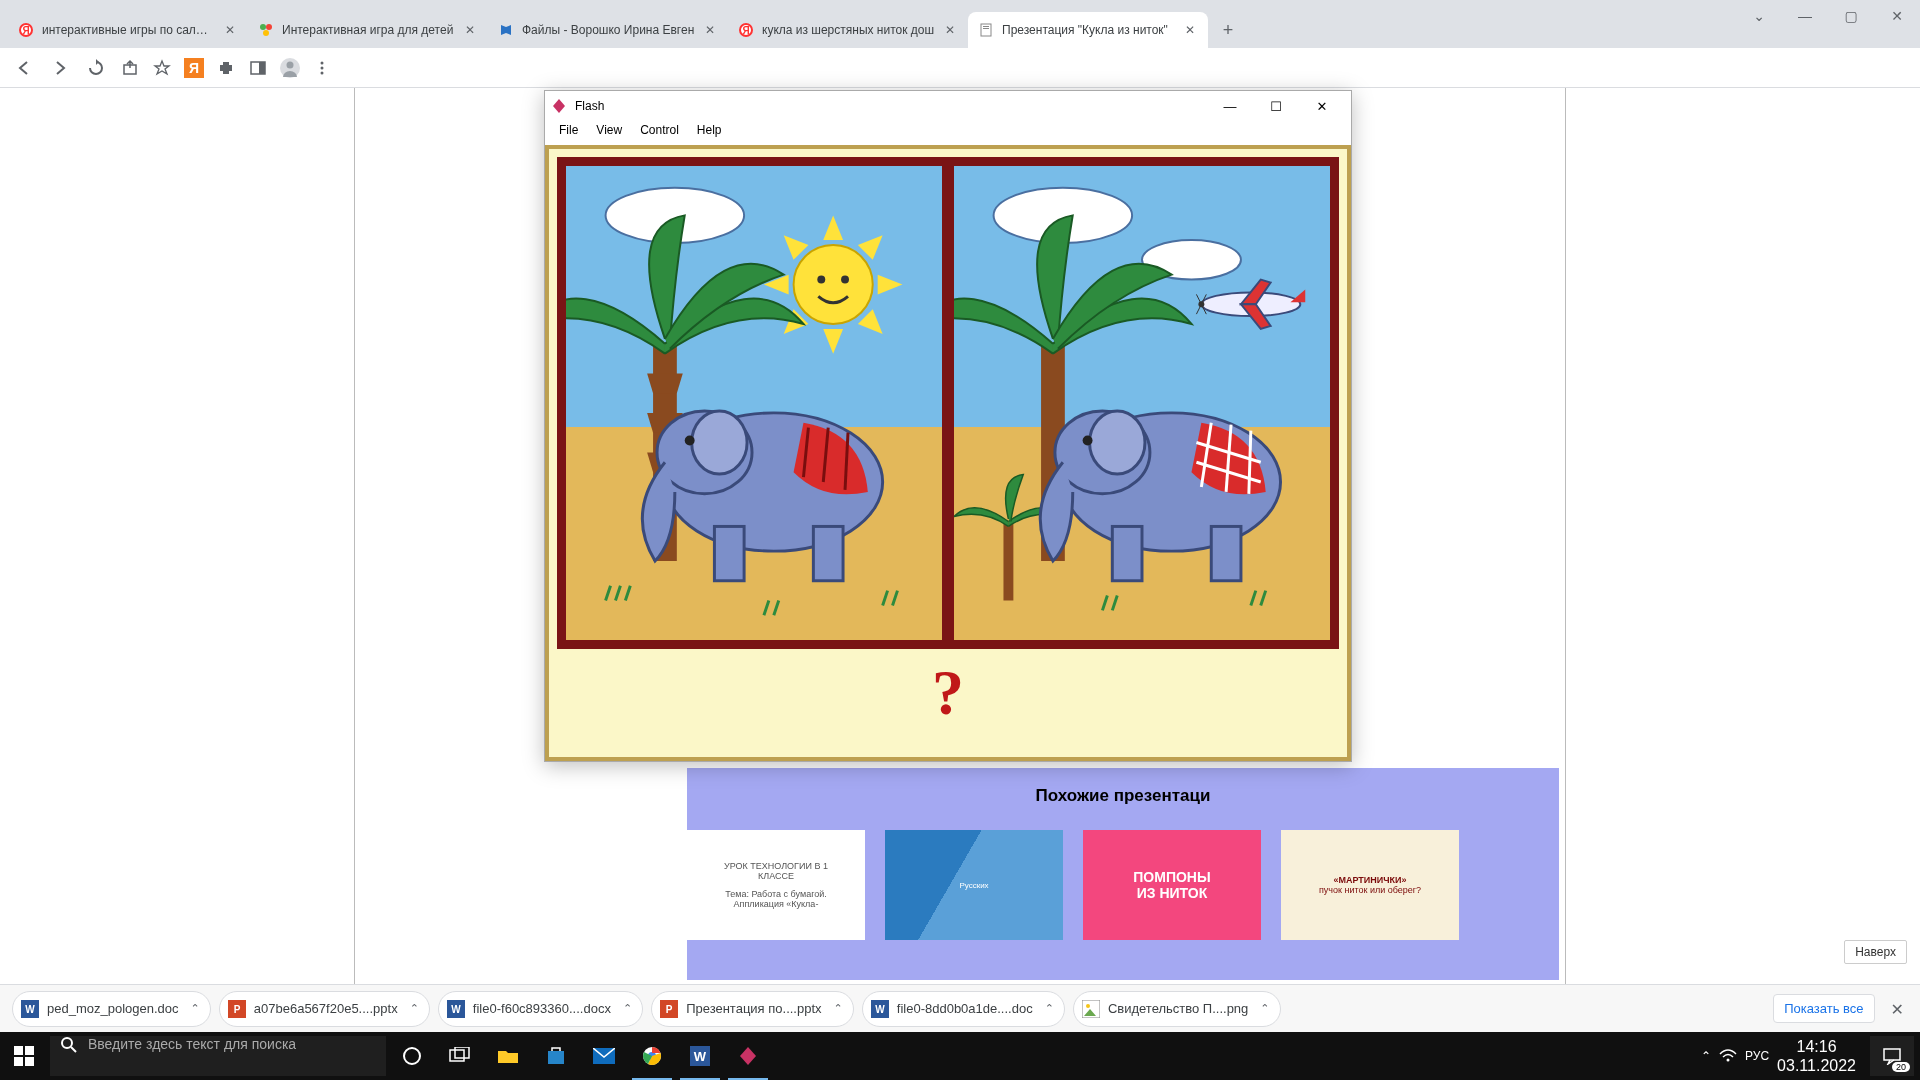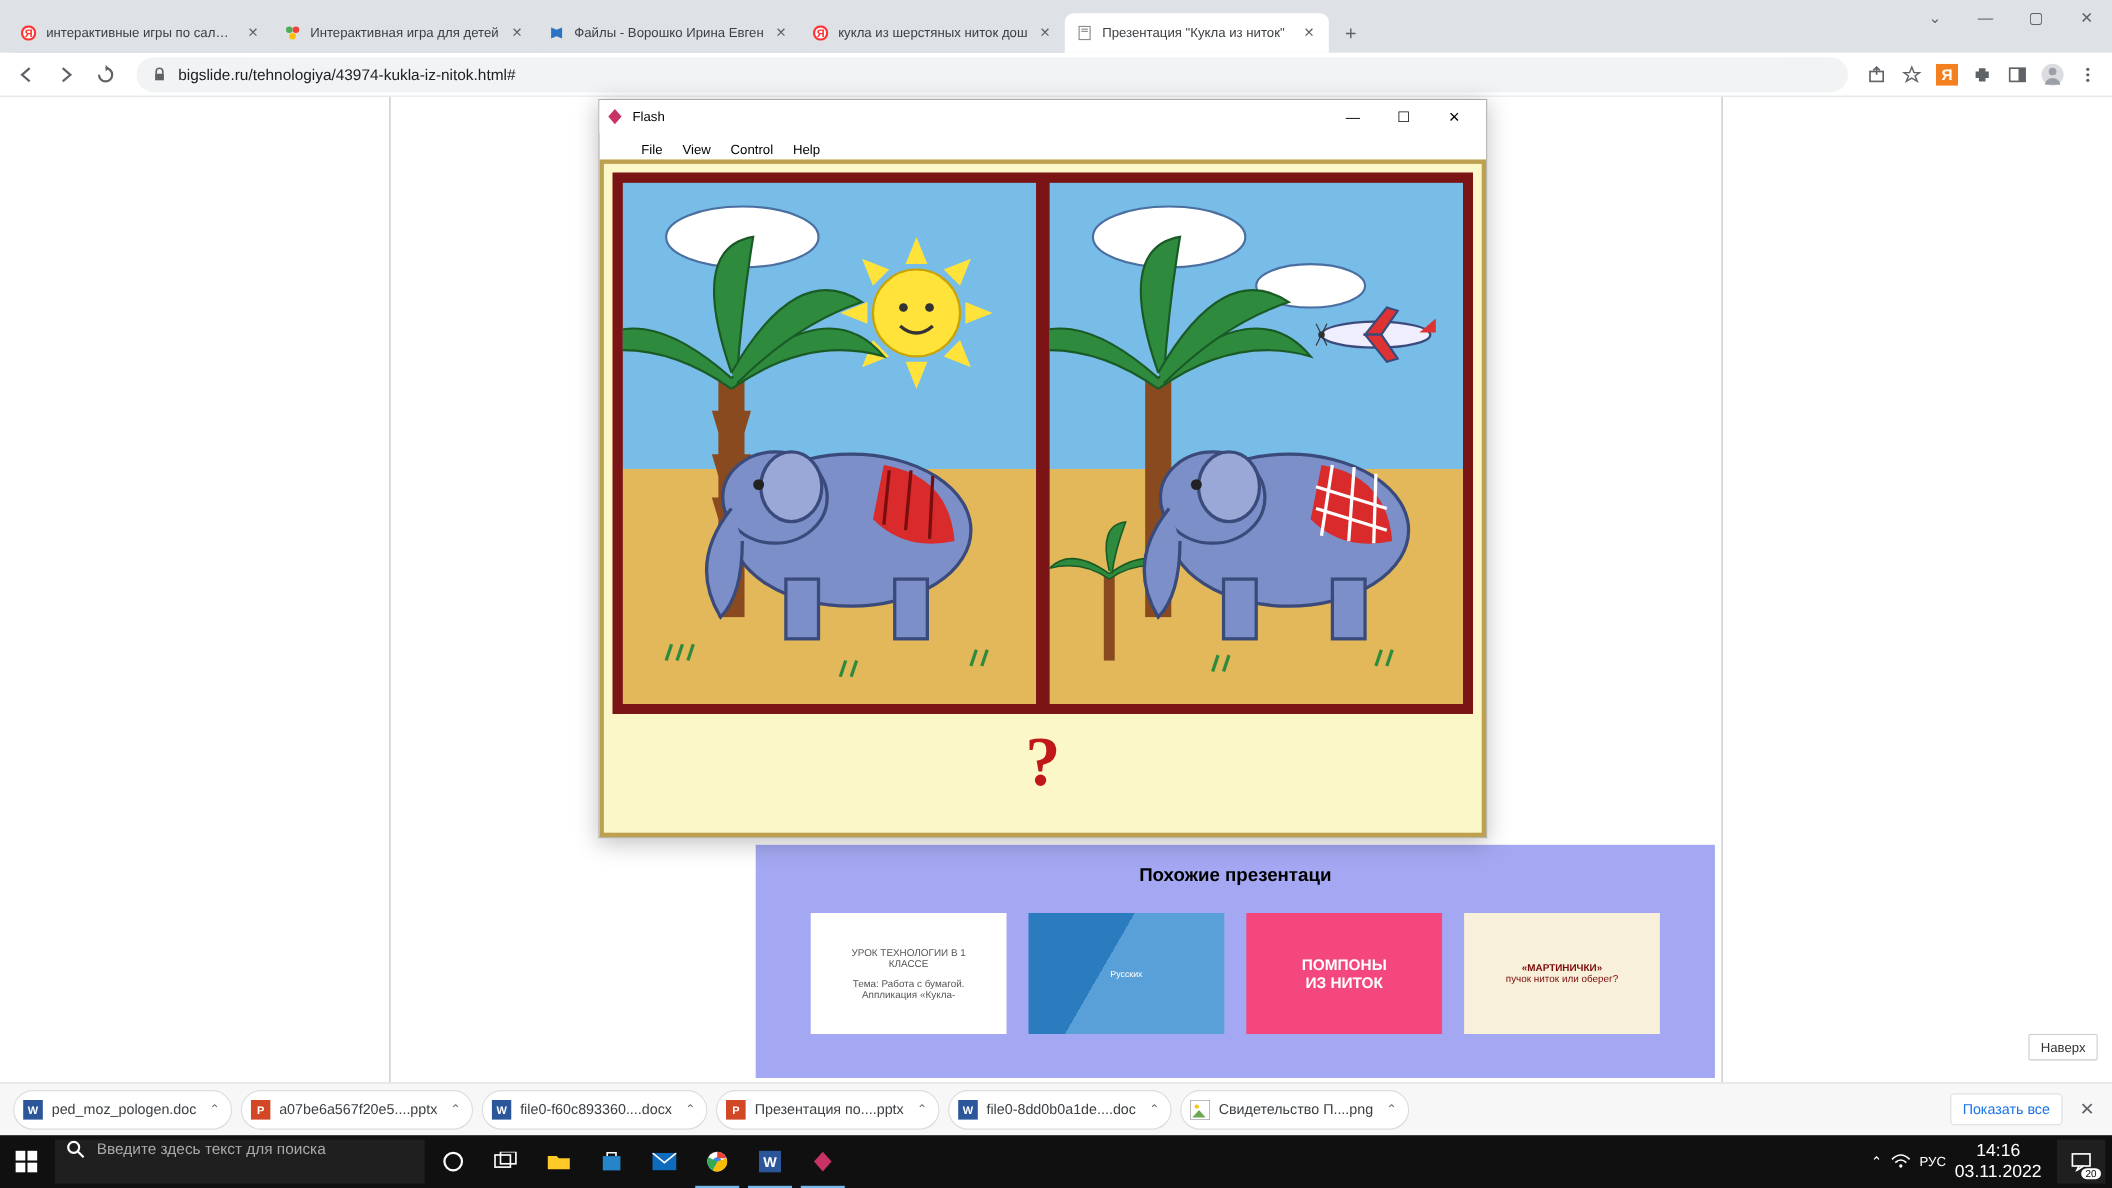--- a/index.html
+++ b/index.html
@@ -22,36 +22,36 @@
 .omnibox .lock { margin-right: 10px; color: #5f6368; }
 .toolbar-right { display: flex; align-items: center; gap: 4px; }
 .ext-icon { width: 28px; height: 28px; display: flex; align-items: center; justify-content: center; }
 
 
 .page { position: absolute; top: 88px; left: 0; right: 0; bottom: 96px; background: #ffffff; overflow: hidden; }
 .content-frame { position: absolute; left: 354px; top: -40px; width: 1212px; height: 1000px; border-left: 1px solid #bbb; border-right: 1px solid #bbb; background: #fff; }
 
 .similar-block { position: absolute; left: 332px; top: 720px; width: 872px; background: #a4a8f2; padding: 18px 0 40px 0; text-align: center; }
 .similar-title { font-size: 17px; font-weight: bold; color: #000; margin-bottom: 24px; }
-.thumbs { display: flex; justify-content: center; gap: 20px; }
+.thumbs { display: flex; gap: 20px; }
 .thumb { width: 178px; height: 110px; background: #fff; display: flex; flex-direction: column; align-items: center; justify-content: center; font-size: 9px; padding: 4px; overflow: hidden; }
 .thumb.t1 { background: #fff; color: #555; }
 .thumb.t2 { background: linear-gradient(120deg,#2b7bbf 40%,#5aa0d8 40%); color: #fff; font-size: 8px; }
 .thumb.t3 { background: #f8f0da; color: #7b0a0a; }
 .thumb.t4 { background: #f3477e; color: #fff; font-weight: bold; font-size: 14px; }
 
 .top-btn { position: absolute; right: 13px; bottom: 20px; background: #fff; border: 1px solid #ccc; padding: 4px 10px; font-size: 12px; color: #333; border-radius: 2px; }
 
 
 .flash-window { position: absolute; left: 544px; top: 90px; width: 808px; background: #fff; border: 1px solid #aaa; box-shadow: 0 4px 20px rgba(0,0,0,0.25); z-index: 50; }
 .flash-titlebar { height: 30px; display: flex; align-items: center; padding: 0 6px; background: #fff; }
 .flash-titlebar .ficon { width: 16px; height: 16px; margin-right: 8px; }
 .flash-titlebar .ftitle { flex: 1; font-size: 12px; color: #000; }
 .flash-titlebar .wbtn { width: 46px; height: 28px; display: flex; align-items: center; justify-content: center; font-size: 13px; color: #000; }
-.flash-menubar { height: 24px; display: flex; align-items: flex-end; padding: 0 6px; gap: 2px; font-size: 12px; color: #000; background: #fff; margin-left: 24px; }
+.flash-menubar { height: 24px; display: flex; align-items: flex-start; padding: 0 6px; gap: 2px; font-size: 12px; color: #000; background: #fff; }
 .flash-menubar span { padding: 2px 8px; }
 .flash-content { background: #fbf7c8; border: 4px solid #bda050; padding: 8px; }
 .flash-inner { background: #fbf7c8; }
 .pics { display: flex; gap: 6px; border: 6px solid #7a1415; background: #7a1415; }
 .pic { flex: 1; height: 480px; background: linear-gradient(to bottom,#78bce8 0%,#78bce8 55%,#e3b85a 55%,#e3b85a 100%); border: 3px solid #7a1415; position: relative; overflow: hidden; }
 .qmark { text-align: center; font-size: 64px; color: #c01818; font-family: Georgia, serif; font-weight: bold; line-height: 1; padding: 12px 0 24px 0; }
 
 
 .downloads { position: absolute; left: 0; right: 0; bottom: 48px; height: 48px; background: #f7f7f7; border-top: 1px solid #dadce0; display: flex; align-items: center; padding: 0 12px; gap: 8px; }
 .dl-chip { height: 36px; background: #fff; border: 1px solid #dadce0; border-radius: 18px; display: flex; align-items: center; padding: 0 10px 0 8px; font-size: 13px; color: #3c4043; gap: 8px; }
@@ -149,29 +149,20 @@
       <svg width="18" height="18">
         <path d="M6 3 L13 9 L6 15" stroke="#5f6368" stroke-width="2" fill="none"></path>
       </svg>
     </div>
   <div class="tool-btn">
       <svg width="18" height="18">
         <path d="M9 3 A6 6 0 1 1 3 9" stroke="#5f6368" stroke-width="2" fill="none"></path>
         <path d="M9 0 L9 6 L12 3 Z" fill="#5f6368"></path>
       </svg>
     </div>
-  <div class="omnibox">
-    <span class="lock">
-        <svg width="14" height="14">
-          <rect x="3" y="6" width="8" height="6" fill="#5f6368"></rect>
-          <path d="M4 6 V4 a3 3 0 0 1 6 0 V6" stroke="#5f6368" stroke-width="1.5" fill="none"></path>
-        </svg>
-      </span>
-    <span>bigslide.ru/tehnologiya/43974-kukla-iz-nitok.html#</span>
-  </div>
   <div class="toolbar-right">
     <div class="ext-icon">
         <svg width="18" height="18">
           <rect x="3" y="6" width="12" height="9" stroke="#5f6368" fill="none" stroke-width="1.5"></rect>
           <path d="M9 2 L9 9 M6 5 L9 2 L12 5" stroke="#5f6368" fill="none" stroke-width="1.5"></path>
         </svg>
       </div>
     <div class="ext-icon">
         <svg width="18" height="18">
           <path d="M9 2 L11 7 L16 7 L12 10 L14 15 L9 12 L4 15 L6 10 L2 7 L7 7 Z" stroke="#5f6368" fill="none" stroke-width="1.3"></path>

